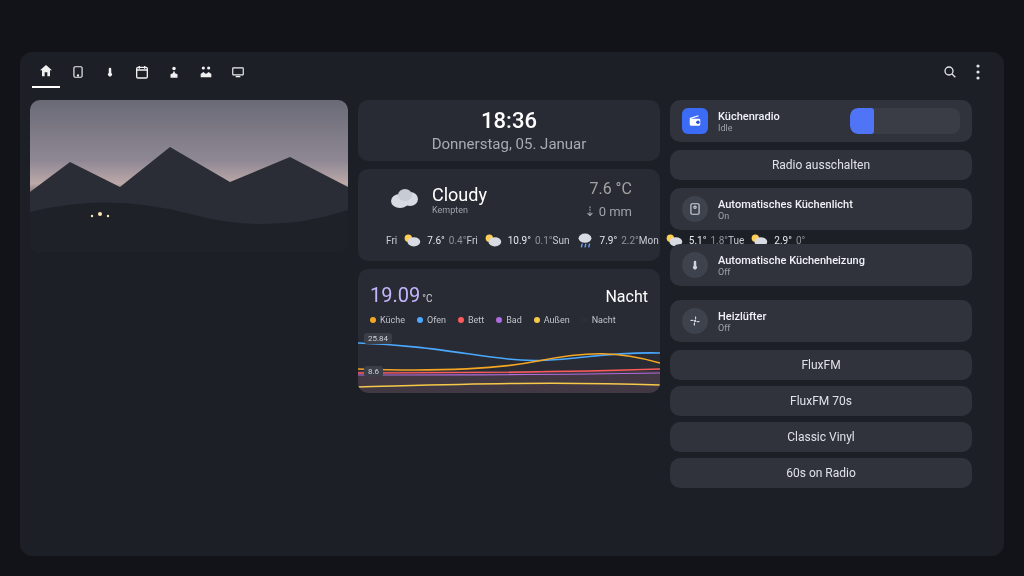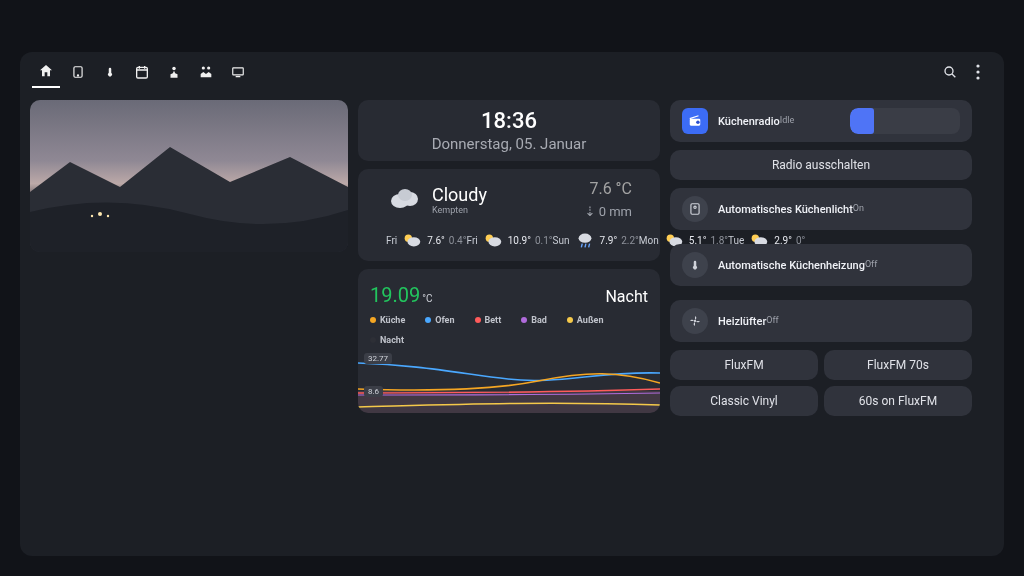--- a/index.html
+++ b/index.html
@@ -88,24 +88,24 @@
   .wx-day-icon { width: 22px; height: 22px; }
   .wx-hi { color: #e6e8ee; }
   .wx-lo { color: #8e929b; }
 
   
   .temp-card { padding: 8px 0 0 0; overflow: hidden; }
   .temp-head { display: flex; align-items: center; padding: 0 12px; }
   .temp-title { font-size: 11px; color: #b8bbc3; }
   .temp-hicon { margin-left: auto; color: #a8abb3; }
   .temp-row { display: flex; align-items: baseline; padding: 6px 12px 0 12px; }
-  .temp-val { font-size: 20px; color: #22c55e; }
+  .temp-val { font-size: 20px; color: #c4b5fd; }
   .temp-unit { font-size: 10px; color: #cfd2d9; margin-left: 2px; }
   .temp-state { margin-left: auto; font-size: 16px; color: #fff; }
-  .legend { display: flex; flex-wrap: wrap; gap: 10px 20px; padding: 8px 12px 6px; font-size: 9px; color: #c0c3cb; font-weight: bold; }
+  .legend { display: flex; flex-wrap: wrap; gap: 10px 12px; padding: 8px 12px 6px; font-size: 9px; color: #c0c3cb; }
   .legend span::before {
     content: ''; display: inline-block; width: 6px; height: 6px; border-radius: 50%;
     margin-right: 4px; background: var(--dot);
   }
   .chart-wrap { position: relative; height: 62px; }
   .chart-tag {
     position: absolute; left: 6px; background: #3b3e47; color: #d0d3da;
     border-radius: 3px; font-size: 8px; padding: 1px 4px;
   }
 
@@ -120,33 +120,33 @@
     color: #e0e2e8;
   }
   .row-btn.centered { justify-content: center; font-size: 12px; }
   .row-icon {
     width: 26px; height: 26px; border-radius: 50%;
     background: #3e424c;
     display: flex; align-items: center; justify-content: center;
     margin-right: 10px; color: #d0d3da; flex-shrink: 0;
   }
   .row-icon.accent { background: #3c6cf5; color: #fff; border-radius: 6px; }
-  .row-text { display: flex; flex-direction: row; }
+  .row-text { display: flex; flex-direction: column; }
   .row-title { font-size: 11px; color: #f0f2f7; font-weight: 500; }
   .row-sub { font-size: 9px; color: #9ea2ab; }
   .slider {
     margin-left: auto; width: 110px; height: 26px;
     background: #3a3d46; border-radius: 8px; position: relative; overflow: hidden;
   }
   .slider-fill {
     position: absolute; left: 0; top: 0; bottom: 0; width: 22%;
     background: #4f74f6; border-radius: 8px 3px 3px 8px;
   }
   .preset-grid {
-    display: grid; grid-template-columns: 1fr 1fr; gap: 6px;
+    display: grid; grid-template-columns: 1fr; gap: 6px;
   }
 </style>
 </head>
 <body>
 
 <div class="surface">
 
   <div class="header">
     <div class="nav-icons">
       <div class="nav-icon active">
@@ -315,21 +315,21 @@
         </div>
         <div class="legend">
             <span style="--dot: #f5a623;">Küche</span>
             <span style="--dot: #4aa8ff;">Ofen</span>
             <span style="--dot: #ff5b5b;">Bett</span>
             <span style="--dot: #b06bdc;">Bad</span>
             <span style="--dot: #f5c94a;">Außen</span>
             <span style="--dot: #2d2f36;">Nacht</span>
           </div>
         <div class="chart-wrap">
-          <div class="chart-tag" style="top:2px">32.77</div>
+          <div class="chart-tag" style="top:2px">25.84</div>
           <div class="chart-tag" style="bottom:16px">8.6</div>
           <svg viewBox="0 0 302 62" width="100%" height="62" preserveAspectRatio="none">
             <rect x="0" y="40" width="302" height="22" fill="#5a4654" opacity="0.5"></rect>
             <path d="M0 12 C60 14 100 22 150 28 S240 20 302 22" stroke="#4aa8ff" stroke-width="1.6" fill="none"></path>
             <path d="M0 38 C60 40 130 40 180 30 S260 20 302 32" stroke="#f5a623" stroke-width="1.6" fill="none"></path>
             <path d="M0 42 C80 42 180 42 302 38" stroke="#ff5b5b" stroke-width="1.4" fill="none"></path>
             <path d="M0 44 C80 44 180 44 302 42" stroke="#b06bdc" stroke-width="1.2" fill="none"></path>
             <path d="M0 56 C80 54 180 50 302 54" stroke="#f5c94a" stroke-width="1.4" fill="none"></path>
           </svg>
         </div>
@@ -400,18 +400,18 @@
           <div class="row-btn centered">
             <span>FluxFM</span>
           </div>
           <div class="row-btn centered">
             <span>FluxFM 70s</span>
           </div>
           <div class="row-btn centered">
             <span>Classic Vinyl</span>
           </div>
           <div class="row-btn centered">
-            <span>60s on FluxFM</span>
+            <span>60s on Radio</span>
           </div>
         </div>
     </div>
   </div>
 </div>
 
 </body></html>

